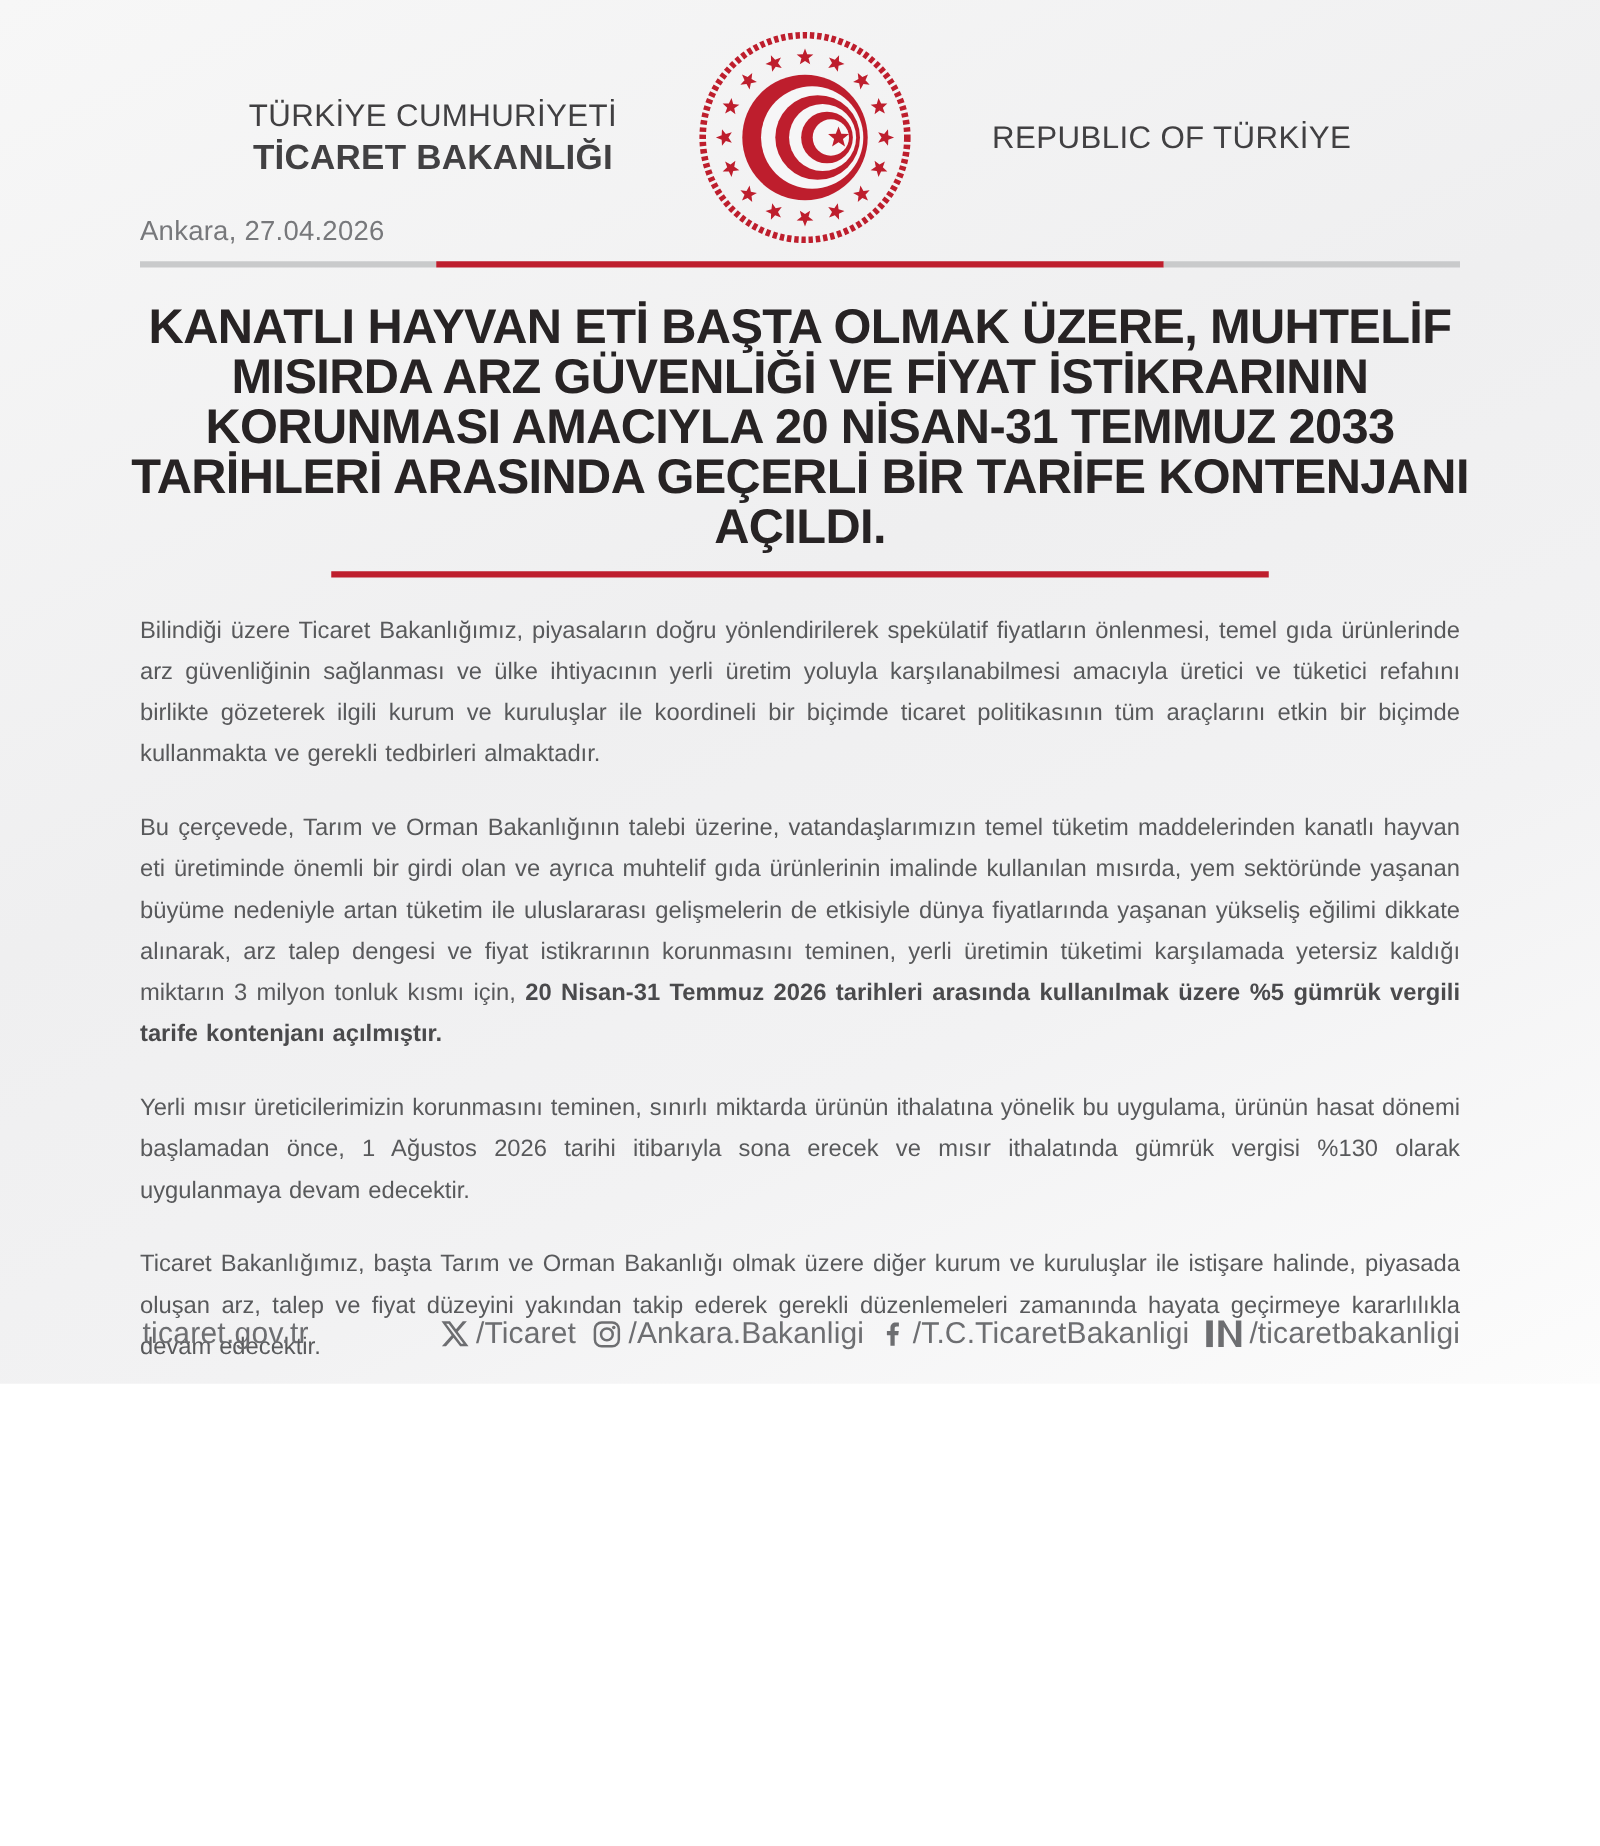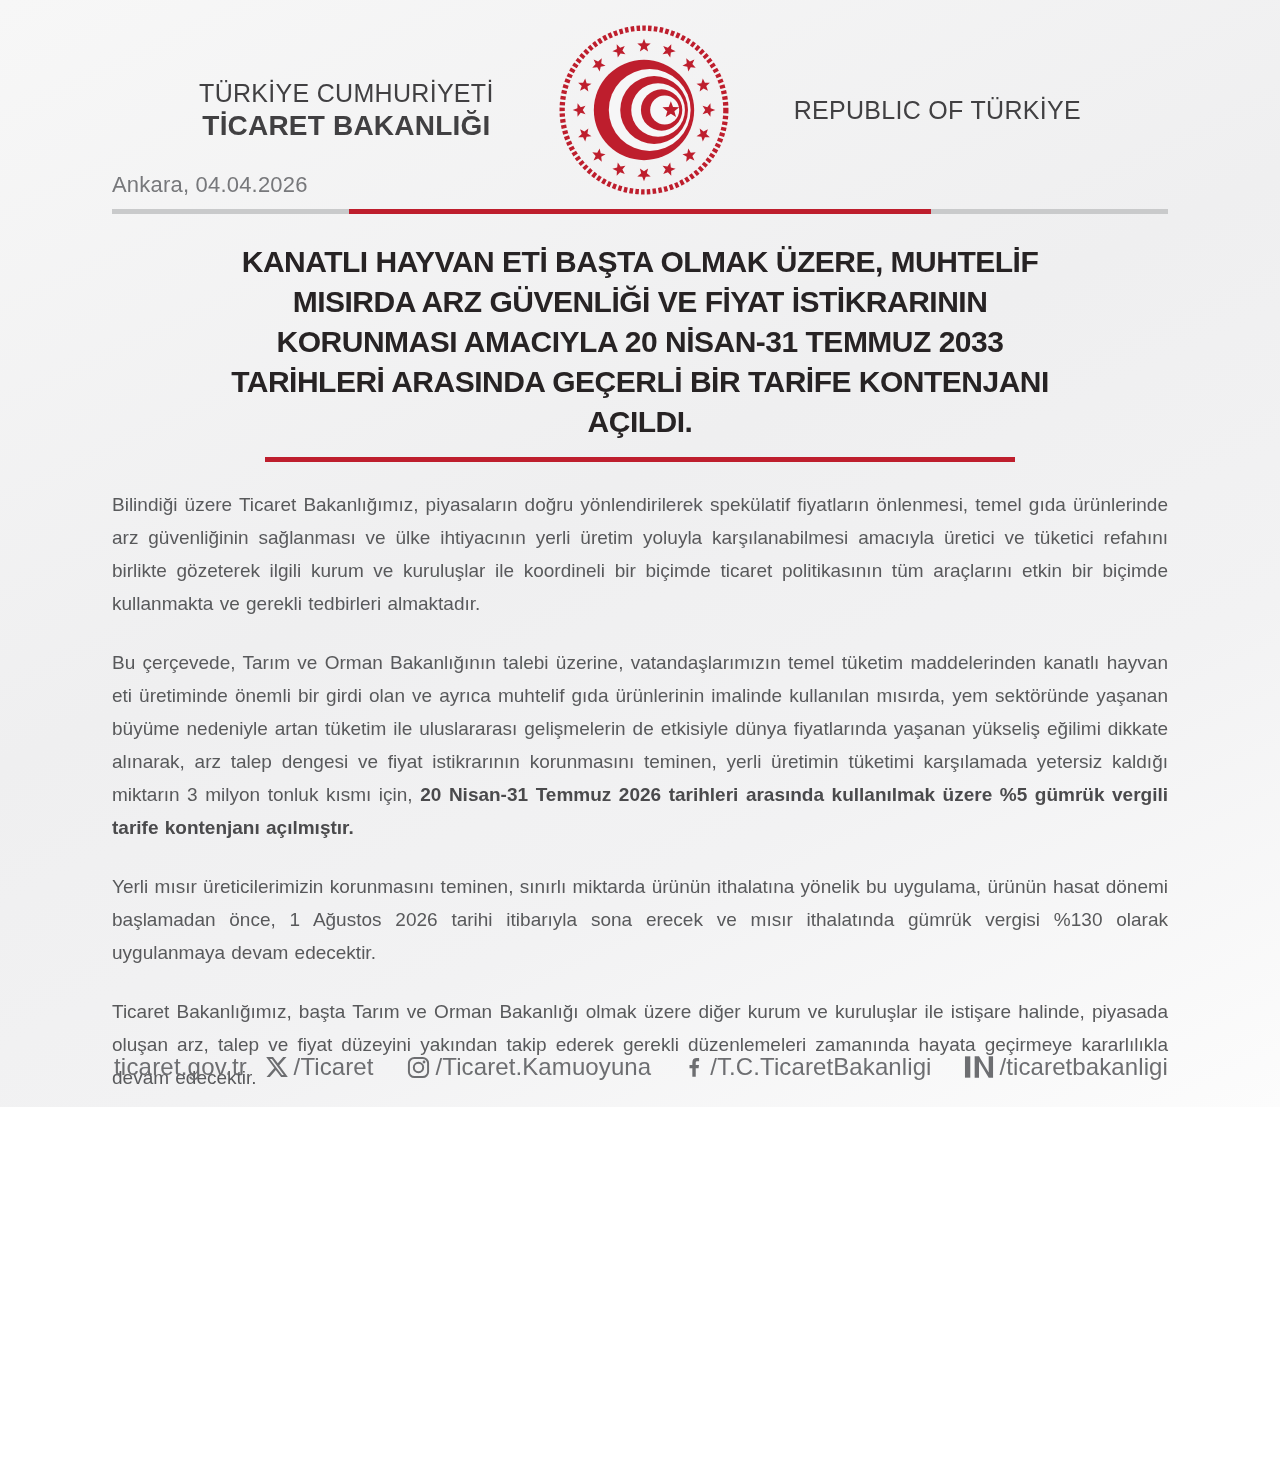--- a/index.html
+++ b/index.html
@@ -37,41 +37,41 @@
     margin:-26px 0 0 112px;
     font-size:22px;color:var(--date-gray);letter-spacing:.2px;
   }
   .divider{margin:11px 112px 0;height:5px;display:flex;}
   .divider .seg-gray{flex:0 0 22.4%;background:var(--bar-gray);}
   .divider .seg-red{flex:1 1 auto;background:var(--brand-red);}
   
   .title{
     margin-top:28px;text-align:center;
     color:var(--title-text);font-weight:800;
-    font-size:30px;line-height:40px;letter-spacing:-.5px;
+    font-size:39px;line-height:40px;letter-spacing:-.5px;
   }
   .title .t-line{white-space:nowrap;}
   .title-underline{
     margin:15px auto 0;width:750px;height:5px;background:var(--brand-red);
   }
   
   .body-copy{margin:26px 112px 0;color:var(--body-text);}
   .body-copy p{
     font-size:19px;line-height:33px;text-align:justify;
     word-spacing:1px;margin-bottom:26px;
   }
   .body-copy p.no-just{text-align:left;}
   .emph{font-weight:700;color:#4a4a4c;margin-top:24px;}
   
   .footer{
     position:absolute;left:114px;right:112px;bottom:26px;
     display:flex;align-items:center;color:var(--muted-gray);
   }
   .website{font-size:24px;letter-spacing:.2px;}
-  .social{display:flex;align-items:center;gap:32px;margin-left:auto;}
+  .social{display:flex;align-items:center;gap:12px;margin-left:auto;}
   .social-item{display:flex;align-items:center;gap:5px;cursor:pointer;}
   .social-item svg{display:block;color:var(--muted-gray);}
   .handle{font-size:24px;letter-spacing:.1px;}
 </style>
 </head>
 <body>
 
 <div class="page">
 
   <header class="hdr">
@@ -113,21 +113,21 @@
         <circle cx="123.5" cy="100" r="16.5" fill="#f6f6f7"></circle>
         <use href="#starp" transform="translate(130.5 100) scale(1.25)" fill="currentColor"></use>
       </svg>
     </div>
 
     <div class="org org-right">
       <div class="org-line1">REPUBLIC OF TÜRKİYE</div>
     </div>
   </header>
 
-  <div class="dateline">Ankara, 04.04.2026</div>
+  <div class="dateline">Ankara, 27.04.2026</div>
 
   <div class="divider">
     <span class="seg-gray"></span>
     <span class="seg-red"></span>
     <span class="seg-gray"></span>
   </div>
 
   <h1 class="title">
     <div class="t-line">KANATLI HAYVAN ETİ BAŞTA OLMAK ÜZERE, MUHTELİF</div>
     <div class="t-line">MISIRDA ARZ GÜVENLİĞİ VE FİYAT İSTİKRARININ</div>
@@ -160,21 +160,21 @@
       </div>
 
       <div class="social-item">
         <span>
           <svg width="25" height="25" viewBox="0 0 24 24" fill="none" stroke="currentColor" stroke-width="1.9" aria-hidden="true">
             <rect x="2.8" y="2.8" width="18.4" height="18.4" rx="5.2"></rect>
             <circle cx="12" cy="12" r="4.5"></circle>
             <circle cx="17.3" cy="6.7" r="1.35" fill="currentColor" stroke="none"></circle>
           </svg>
         </span>
-        <span class="handle">/Ticaret.Kamuoyuna</span>
+        <span class="handle">/Ankara.Bakanligi</span>
       </div>
 
       <div class="social-item">
         <span>
           <svg width="22" height="24" viewBox="0 0 24 24" fill="currentColor" aria-hidden="true">
             <path d="M13.9 22.5v-9.2h3.1l.46-3.6H13.9V7.4c0-1.04.29-1.75 1.78-1.75h1.9V2.43c-.33-.04-1.46-.14-2.77-.14-2.74 0-4.62 1.67-4.62 4.75v2.66H7.1v3.6h3.09v9.2h3.71z"></path>
           </svg>
         </span>
         <span class="handle">/T.C.TicaretBakanligi</span>
       </div>

